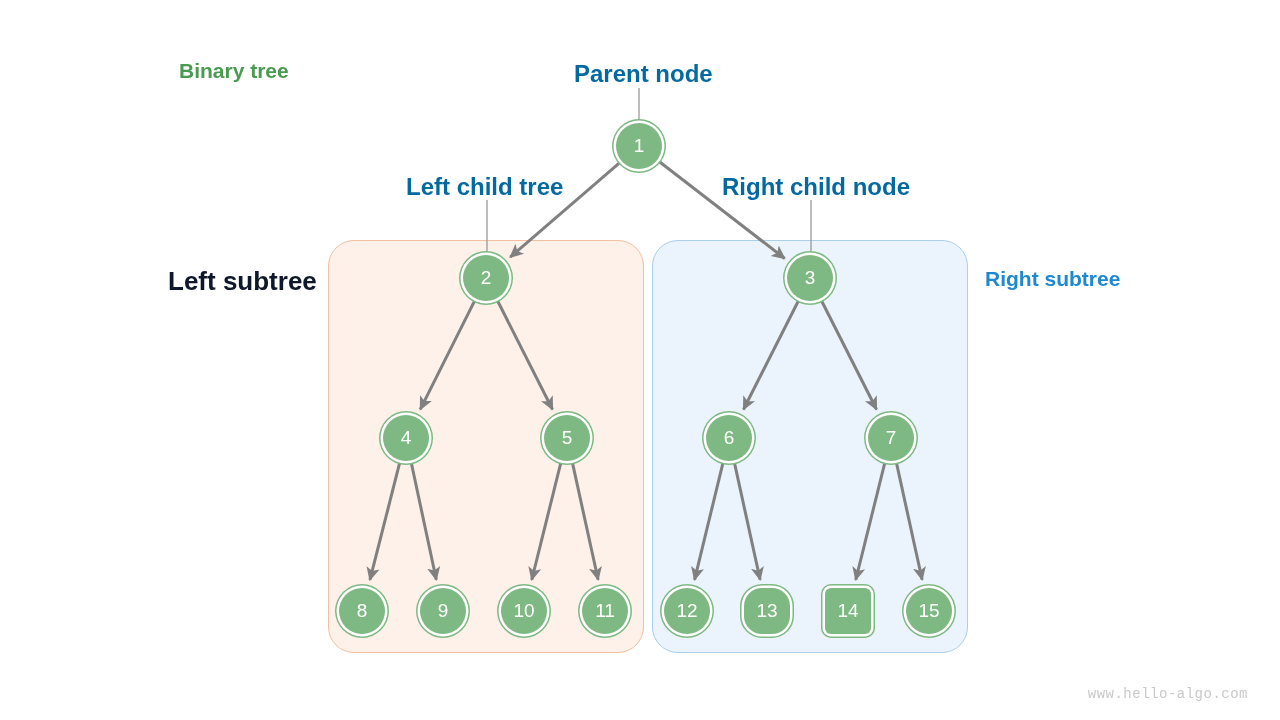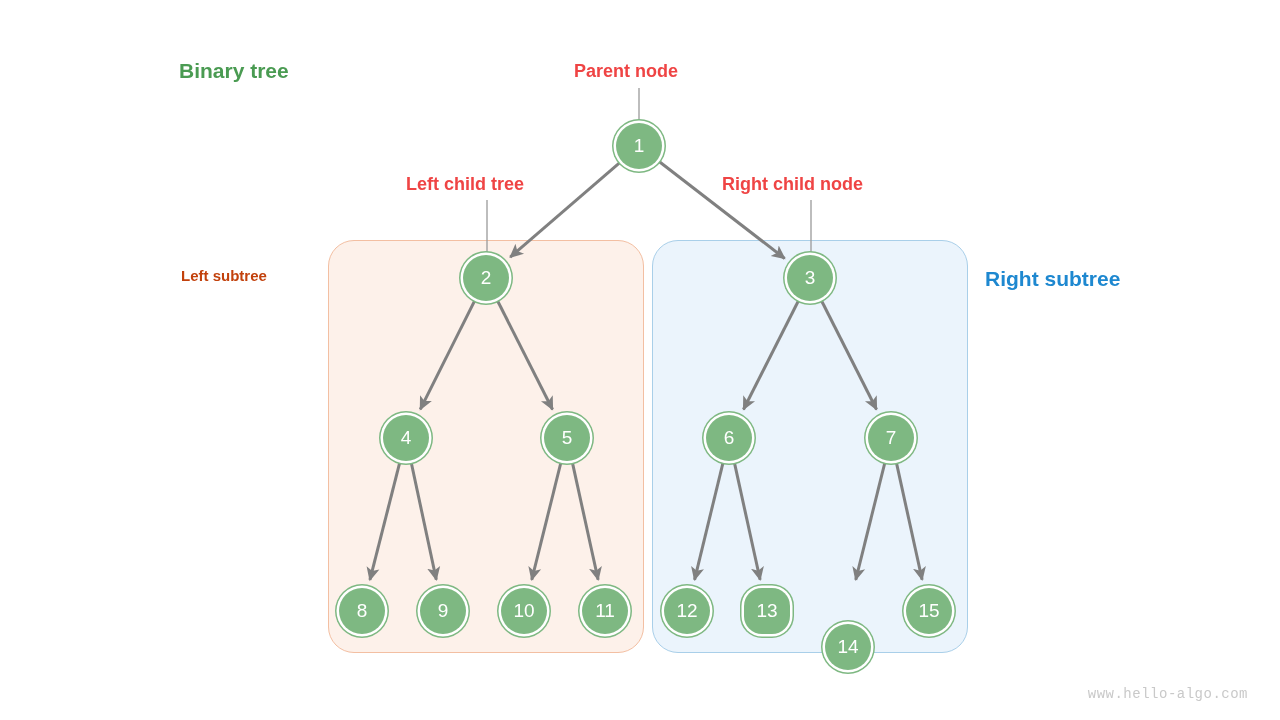--- a/index.html
+++ b/index.html
@@ -56,35 +56,35 @@
     white-space: nowrap;
     line-height: 1;
   }
   .caption-title {
     font-size: 21px;
     color: #4a9b52;
     left: 179px;
     top: 60px;
   }
   .caption-left-subtree {
-    font-size: 15px;
-    color: #c2410c;
-    left: 181px;
+    font-size: 26px;
+    color: #0f172a;
+    left: 168px;
     top: 268px;
   }
   .caption-right-subtree {
     font-size: 21px;
     color: #1e88d0;
     left: 985px;
     top: 268px;
     text-align: center;
   }
   .caption-node {
-    font-size: 18px;
-    color: #ef4444;
+    font-size: 24px;
+    color: #0369a1;
   }
   .caption-parent {
     left: 574px;
     top: 62px;
   }
   .caption-left-child {
     left: 406px;
     top: 175px;
   }
   .caption-right-child {
@@ -203,21 +203,21 @@
       </div>
       <div class="node" style="left: 605px; top: 611px;">
         <span>11</span>
       </div>
       <div class="node" style="left: 687px; top: 611px; border-radius: 23px;">
         <span>12</span>
       </div>
       <div class="node" style="left: 767px; top: 611px; border-radius: 18px;">
         <span>13</span>
       </div>
-      <div class="node" style="left: 848px; top: 647px;">
+      <div class="node" style="left: 848px; top: 611px; border-radius: 6px;">
         <span>14</span>
       </div>
       <div class="node" style="left: 929px; top: 611px;">
         <span>15</span>
       </div>
     </div>
 
   <div class="watermark">www.hello-algo.com</div>
 
 </div>

